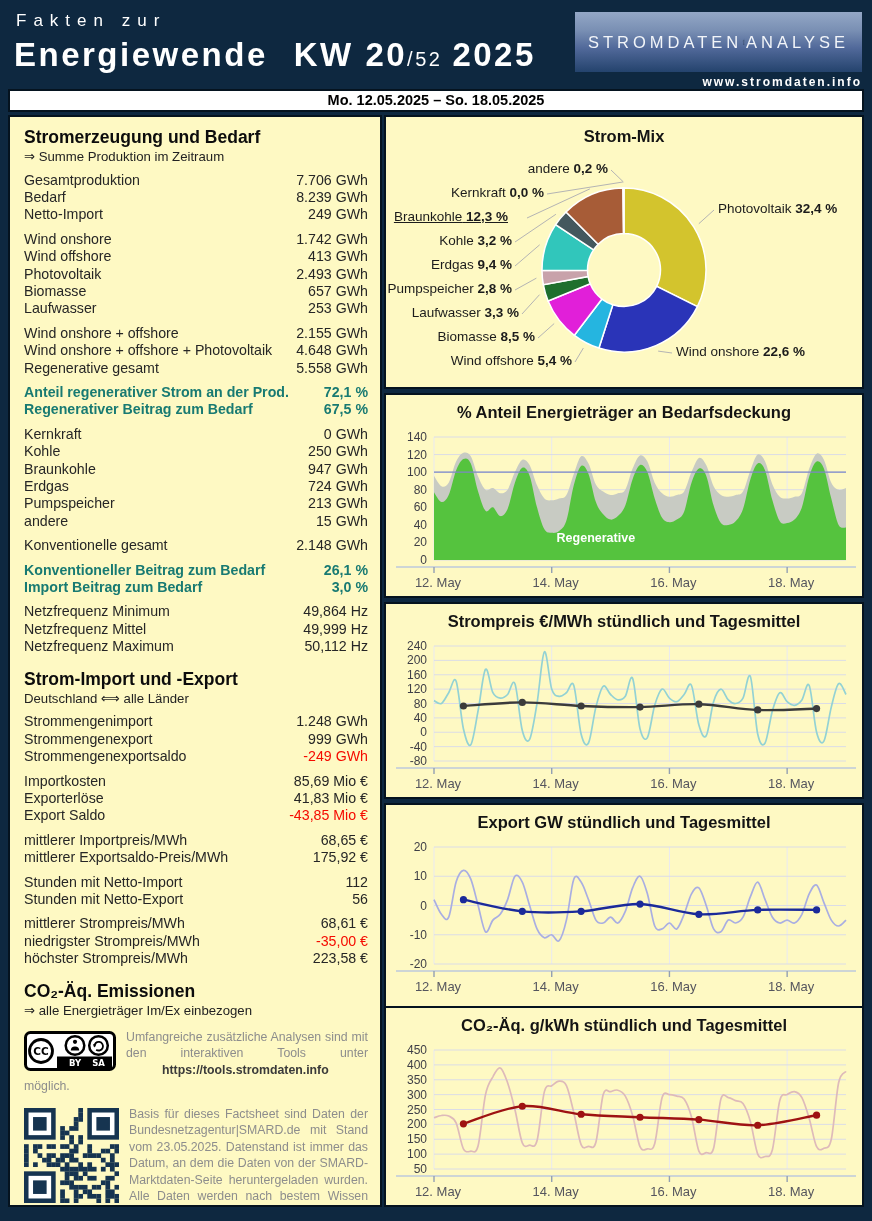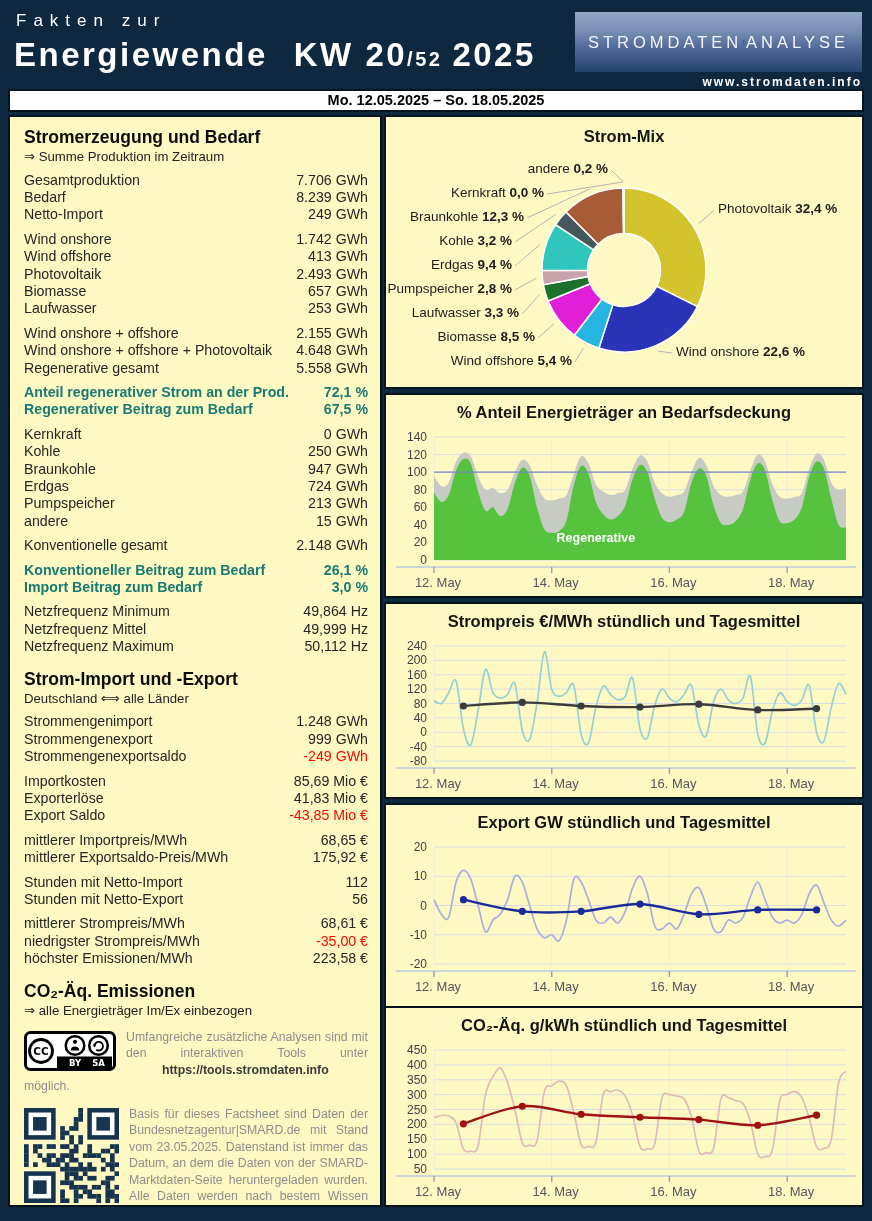--- a/index.html
+++ b/index.html
@@ -3,21 +3,21 @@
 <meta charset="utf-8">
 <style>
   html,body{margin:0;padding:0;background:#0e2840;}
   body{width:872px;height:1221px;position:relative;overflow:hidden;
        font-family:"Liberation Sans","DejaVu Sans",sans-serif;}
   .page{position:absolute;inset:0;}
   
   .hdr-pre{position:absolute;left:16px;top:11px;color:#fff;font-size:17px;letter-spacing:7px;font-weight:500;}
   .hdr-main{position:absolute;left:14px;top:36px;color:#fff;font-size:33px;font-weight:700;letter-spacing:2.5px;white-space:nowrap;}
   .hdr-main .kw{margin-left:26px;}
-  .hdr-main .kwsm{font-size:20px;font-weight:700;}
+  .hdr-main .kwsm{font-size:20px;font-weight:400;}
   .hdr-main .yr{margin-left:10px;}
   .logo{position:absolute;left:575px;top:12px;width:287px;height:60px;
         background:linear-gradient(180deg,#93a7c6 0%,#7a90b4 30%,#51699a 60%,#24436d 100%);
         display:flex;align-items:center;justify-content:space-between;padding:0 13px;box-sizing:border-box;}
   .logo span{color:#f2f5f9;font-size:16.5px;letter-spacing:4px;font-weight:400;}
   .website{position:absolute;right:10px;top:75px;color:#fff;font-weight:700;font-size:12px;letter-spacing:2px;}
   .datebar{position:absolute;left:8px;top:89px;width:856px;height:23px;background:#fff;border:2px solid #05131f;
            box-sizing:border-box;text-align:center;font-weight:700;font-size:14.5px;line-height:19px;color:#000;}
   
   .panel{position:absolute;background:#fef9c3;border:2px solid #05131f;box-sizing:border-box;overflow:hidden;}
@@ -247,21 +247,21 @@
         <div class="grp">
           <div class="srow">
             <span>mittlerer Strompreis/MWh</span>
             <span class="v">68,61 €</span>
           </div>
           <div class="srow">
             <span>niedrigster Strompreis/MWh</span>
             <span class="v red">-35,00 €</span>
           </div>
           <div class="srow">
-            <span>höchster Emissionen/MWh</span>
+            <span>höchster Strompreis/MWh</span>
             <span class="v">223,58 €</span>
           </div>
         </div>
       </div>
 
     <div class="sh sh2">CO₂-Äq. Emissionen</div>
     <div class="ssub">⇒ alle Energieträger Im/Ex einbezogen</div>
 
     <div class="fblock">
       <svg class="float" width="92" height="40" viewBox="0 0 92 40">
@@ -444,21 +444,21 @@
           <line x1="129" y1="113" x2="153.68226855251024" y2="91.81031632693663" stroke="#b4b4b4" stroke-width="1"></line>
           <line x1="129" y1="137" x2="150.37689298172688" y2="125.13579230709912" stroke="#b4b4b4" stroke-width="1"></line>
           <line x1="136" y1="161" x2="153.5258172898735" y2="141.65993624193223" stroke="#b4b4b4" stroke-width="1"></line>
           <line x1="152" y1="185" x2="168.17790122849613" y2="170.5618756499654" stroke="#b4b4b4" stroke-width="1"></line>
           <line x1="189" y1="209" x2="197.34911062741452" y2="195.0480953849472" stroke="#b4b4b4" stroke-width="1"></line>
           <line x1="328" y1="57" x2="312.84048116935594" y2="70.7085064149008" stroke="#b4b4b4" stroke-width="1"></line>
           <line x1="286" y1="200" x2="272.1539825546207" y2="198.1018216543788" stroke="#b4b4b4" stroke-width="1"></line>
         </svg>
         <div class="dnl" style="top: 8px; right: 254px;"><span>andere</span> <b>0,2 %</b></div>
         <div class="dnl" style="top: 32px; right: 318px;"><span>Kernkraft</span> <b>0,0 %</b></div>
-        <div class="dnl" style="top: 56px; right: 338px;"><span>Braunkohle</span> <b>12,3 %</b></div>
+        <div class="dnl" style="top: 56px; right: 354px; text-decoration: underline;"><span>Braunkohle</span> <b>12,3 %</b></div>
         <div class="dnl" style="top: 80px; right: 350px;"><span>Kohle</span> <b>3,2 %</b></div>
         <div class="dnl" style="top: 104px; right: 350px;"><span>Erdgas</span> <b>9,4 %</b></div>
         <div class="dnl" style="top: 128px; right: 350px;"><span>Pumpspeicher</span> <b>2,8 %</b></div>
         <div class="dnl" style="top: 152px; right: 343px;"><span>Laufwasser</span> <b>3,3 %</b></div>
         <div class="dnl" style="top: 176px; right: 327px;"><span>Biomasse</span> <b>8,5 %</b></div>
         <div class="dnl" style="top: 200px; right: 290px;"><span>Wind offshore</span> <b>5,4 %</b></div>
         <div class="dnl" style="top: 48px; left: 332px;"><span>Photovoltaik</span> <b>32,4 %</b></div>
         <div class="dnl" style="top: 191px; left: 290px;"><span>Wind onshore</span> <b>22,6 %</b></div>
       </div>
   </div>

